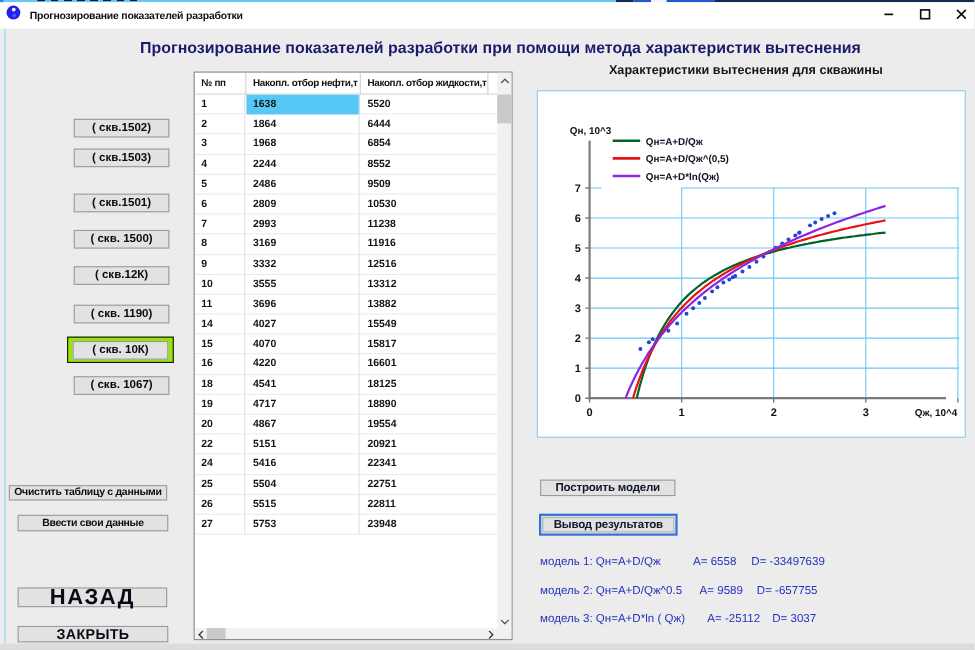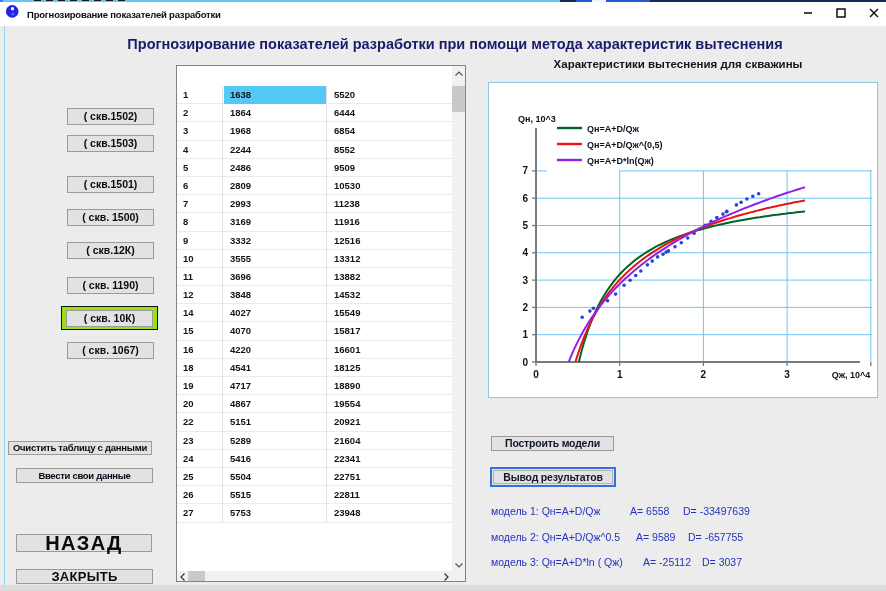--- a/index.html
+++ b/index.html
@@ -56,20 +56,28 @@
 <div class="btn well" style="left:66px;top:310px;width:87px">( скв. 10К)</div>
 <div class="btn well" style="top:342px">( скв. 1067)</div>
 
 <div class="btn" style="left:8px;top:441px;width:144px;height:14px;font-size:9.5px;letter-spacing:-0.25px;line-height:12px">Очистить таблицу с данными</div>
 <div class="btn" style="left:16px;top:468px;width:137px;height:15px;font-size:9.5px;letter-spacing:-0.3px;line-height:13px">Ввести свои данные</div>
 <div class="btn" style="left:16px;top:534px;width:136px;height:18px;font-size:20px;letter-spacing:1.3px;line-height:16px">НАЗАД</div>
 <div class="btn" style="left:16px;top:569px;width:137px;height:15px;font-size:13px;letter-spacing:0.3px;line-height:13px">ЗАКРЫТЬ</div>
 
 <div class="abs" style="left:176px;top:65px;width:290px;height:517px;background:#fff;border:1px solid #828282;overflow:hidden">
 
+  <div class="abs" style="left:0;top:0;width:275px;height:20px;border-bottom:1px solid #d6d6d6;font-size:9px;letter-spacing:-0.3px;font-weight:bold;color:#101010;white-space:nowrap">
+    <div class="abs" style="left:6px;top:4px">№ пп</div>
+    <div class="abs" style="left:53px;top:4px">Накопл. отбор нефти,т</div>
+    <div class="abs" style="left:157px;top:4px">Накопл. отбор жидкости,т</div>
+    <div class="abs" style="left:46px;top:0;width:1px;height:20px;background:#cfcfcf"></div>
+    <div class="abs" style="left:150px;top:0;width:1px;height:20px;background:#cfcfcf"></div>
+    <div class="abs" style="left:266px;top:0;width:1px;height:20px;background:#cfcfcf"></div>
+  </div>
 
   <div class="abs" style="left:0;top:20px;width:275px;height:487px;overflow:hidden">
 <div class="tr">
         <div class="c1">1</div>
         <div class="c2" style="background:#55c8f5">1638</div>
         <div class="c3">5520</div>
       </div>
 <div class="tr">
         <div class="c1">2</div>
         <div class="c2">1864</div>
@@ -114,25 +122,20 @@
         <div class="c1">10</div>
         <div class="c2">3555</div>
         <div class="c3">13312</div>
       </div>
 <div class="tr">
         <div class="c1">11</div>
         <div class="c2">3696</div>
         <div class="c3">13882</div>
       </div>
 <div class="tr">
-        <div class="c1">12</div>
-        <div class="c2">3848</div>
-        <div class="c3">14532</div>
-      </div>
-<div class="tr">
         <div class="c1">14</div>
         <div class="c2">4027</div>
         <div class="c3">15549</div>
       </div>
 <div class="tr">
         <div class="c1">15</div>
         <div class="c2">4070</div>
         <div class="c3">15817</div>
       </div>
 <div class="tr">
@@ -152,25 +155,20 @@
       </div>
 <div class="tr">
         <div class="c1">20</div>
         <div class="c2">4867</div>
         <div class="c3">19554</div>
       </div>
 <div class="tr">
         <div class="c1">22</div>
         <div class="c2">5151</div>
         <div class="c3">20921</div>
-      </div>
-<div class="tr">
-        <div class="c1">23</div>
-        <div class="c2">5289</div>
-        <div class="c3">21604</div>
       </div>
 <div class="tr">
         <div class="c1">24</div>
         <div class="c2">5416</div>
         <div class="c3">22341</div>
       </div>
 <div class="tr">
         <div class="c1">25</div>
         <div class="c2">5504</div>
         <div class="c3">22751</div>

